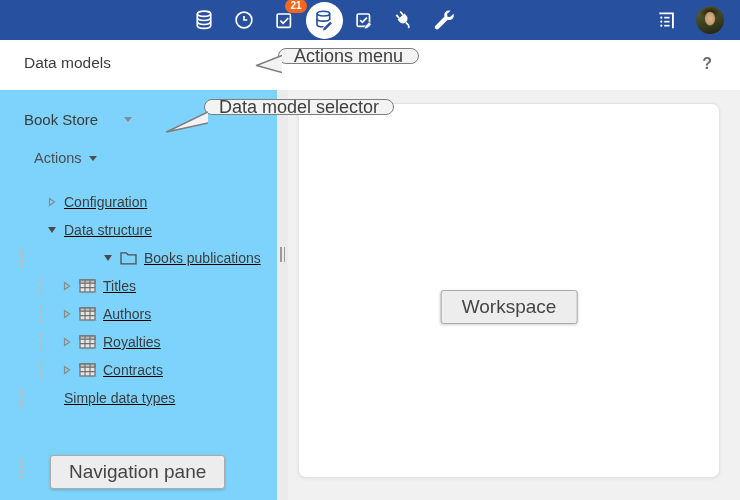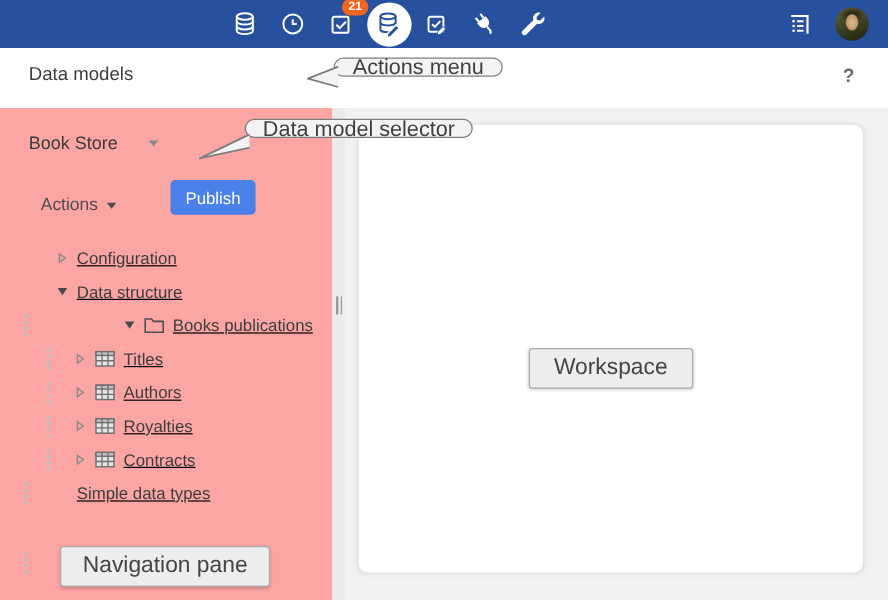--- a/index.html
+++ b/index.html
@@ -46,35 +46,35 @@
   .bubble-selector { left:204px; top:99px; padding:0 14px; }
   .bubble-selector .tail { left:-40px; top:10px; }
 
   
   .label-box { position:absolute; z-index:15; background:#ededed; border:1px solid #ababab;
     border-radius:3px; font-size:19px; color:#454545; padding:5px 18px; white-space:nowrap;
     box-shadow:0 1px 3px rgba(0,0,0,0.18); }
 
   
   .main { display:flex; height:410px; }
-  .navpane { position:relative; width:277px; background:#fca5a5; }
+  .navpane { position:relative; width:277px; background:#7dd3fc; }
   .splitter { position:relative; width:11px; background:#ebebeb; cursor:col-resize; }
   .grip { position:absolute; top:157px; left:3px; display:flex; gap:2px; }
   .grip i { width:1.5px; height:15px; background:#9a9a9a; display:block; }
   .workspace-bg { flex:1; background:#f1f1f1; position:relative; }
   .canvas { position:absolute; left:10px; top:13px; right:20px; bottom:22px; background:#fff;
     border:1px solid #e3e3e3; border-radius:8px; box-shadow:0 1px 4px rgba(0,0,0,0.06); }
   .ws-label { left:50%; top:54.5%; transform:translate(-50%,-50%); padding:5px 20px; }
 
   
   .model-row { margin:21px 0 0 24px; display:flex; align-items:center; gap:26px;
     font-size:15px; color:#3b3b3b; cursor:pointer; width:fit-content; }
   .caret-down { width:0; height:0; border-left:4.5px solid transparent;
     border-right:4.5px solid transparent; border-top:5.5px solid #8b8b8b; }
-  .toolbar { margin:22px 0 18px 34px; display:flex; align-items:flex-end; gap:45px; }
+  .toolbar { margin:22px 0 18px 34px; display:flex; align-items:center; gap:30px; }
   .actions-btn { display:flex; align-items:center; gap:7px; background:none; border:none;
     cursor:pointer; font-size:14.5px; color:#4e4e4e; }
   .actions-btn .caret-down { border-top-color:#4e4e4e; }
   .publish-btn { background:#4a81e8; color:#fff; border:none; border-radius:4px;
     height:29px; padding:0 13px; font-size:14px; cursor:pointer; }
 
   .tree { list-style:none; margin-top:22px;text-decoration:underline; }
   .tree li { position:relative; height:28px; display:flex; align-items:center; gap:7px;
     font-size:14px; color:#3d3d3d; cursor:pointer; }
   .lvl1 { padding-left:47px; }
@@ -216,21 +216,20 @@
       <div class="model-row">
         <span>Book Store</span>
         <span class="caret-down"></span>
       </div>
 
       <div class="toolbar">
         <button class="actions-btn">
           <span>Actions</span>
           <span class="caret-down"></span>
         </button>
-        <button class="publish-btn">Publish</button>
       </div>
 
       <ul class="tree">
 
         <li class="lvl1">
           <span class="tw">
             <svg width="8" height="10" viewBox="0 0 8 10">
                 <path d="M1.5,1.5 L6.5,5 L1.5,8.5 Z" fill="none" stroke="#8a8a8a" stroke-width="1.2"></path>
               </svg>
           </span>

